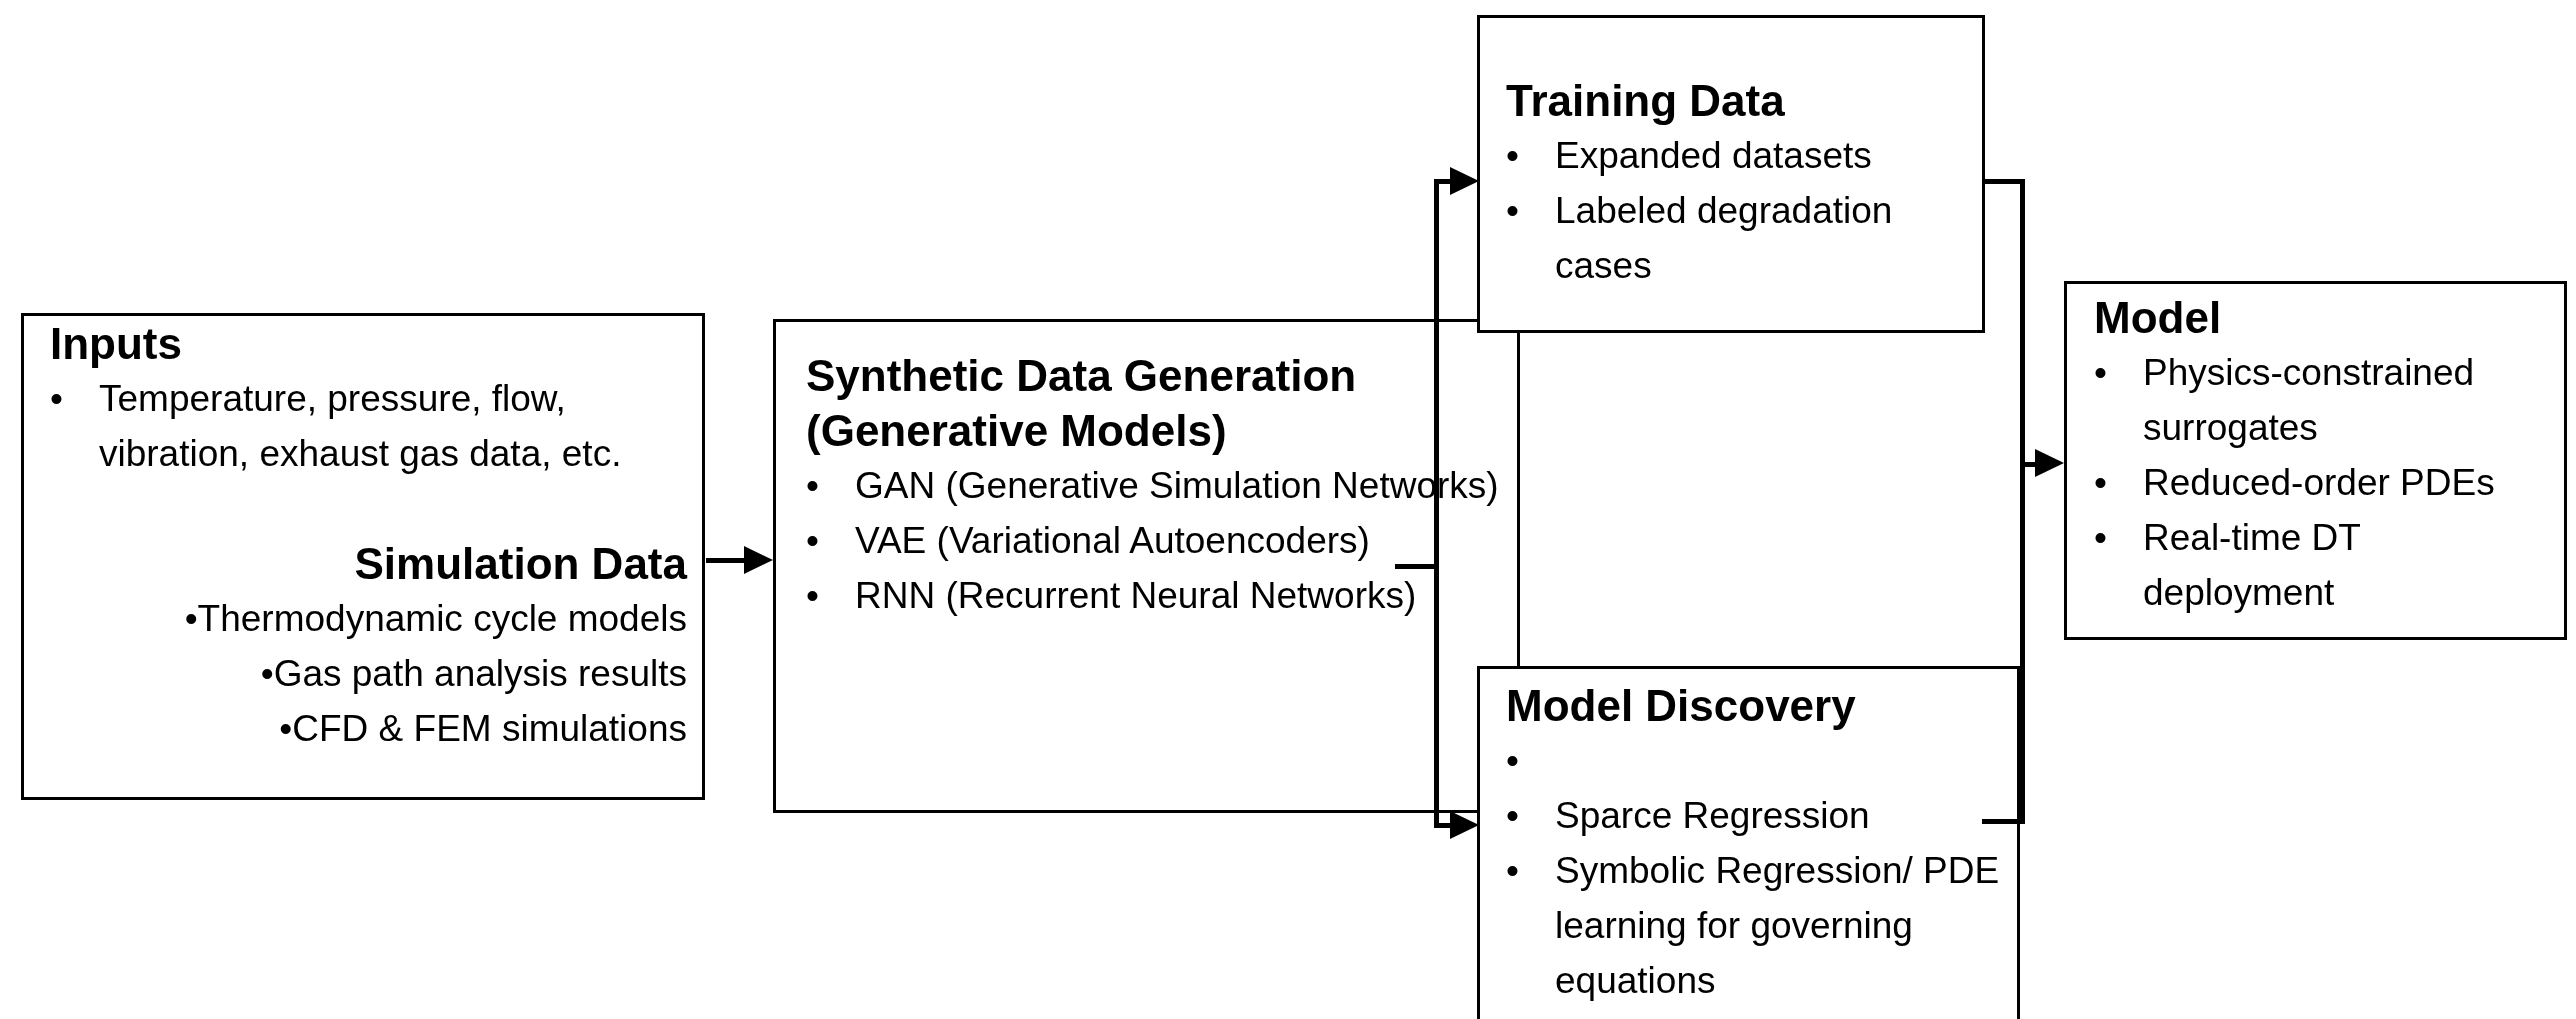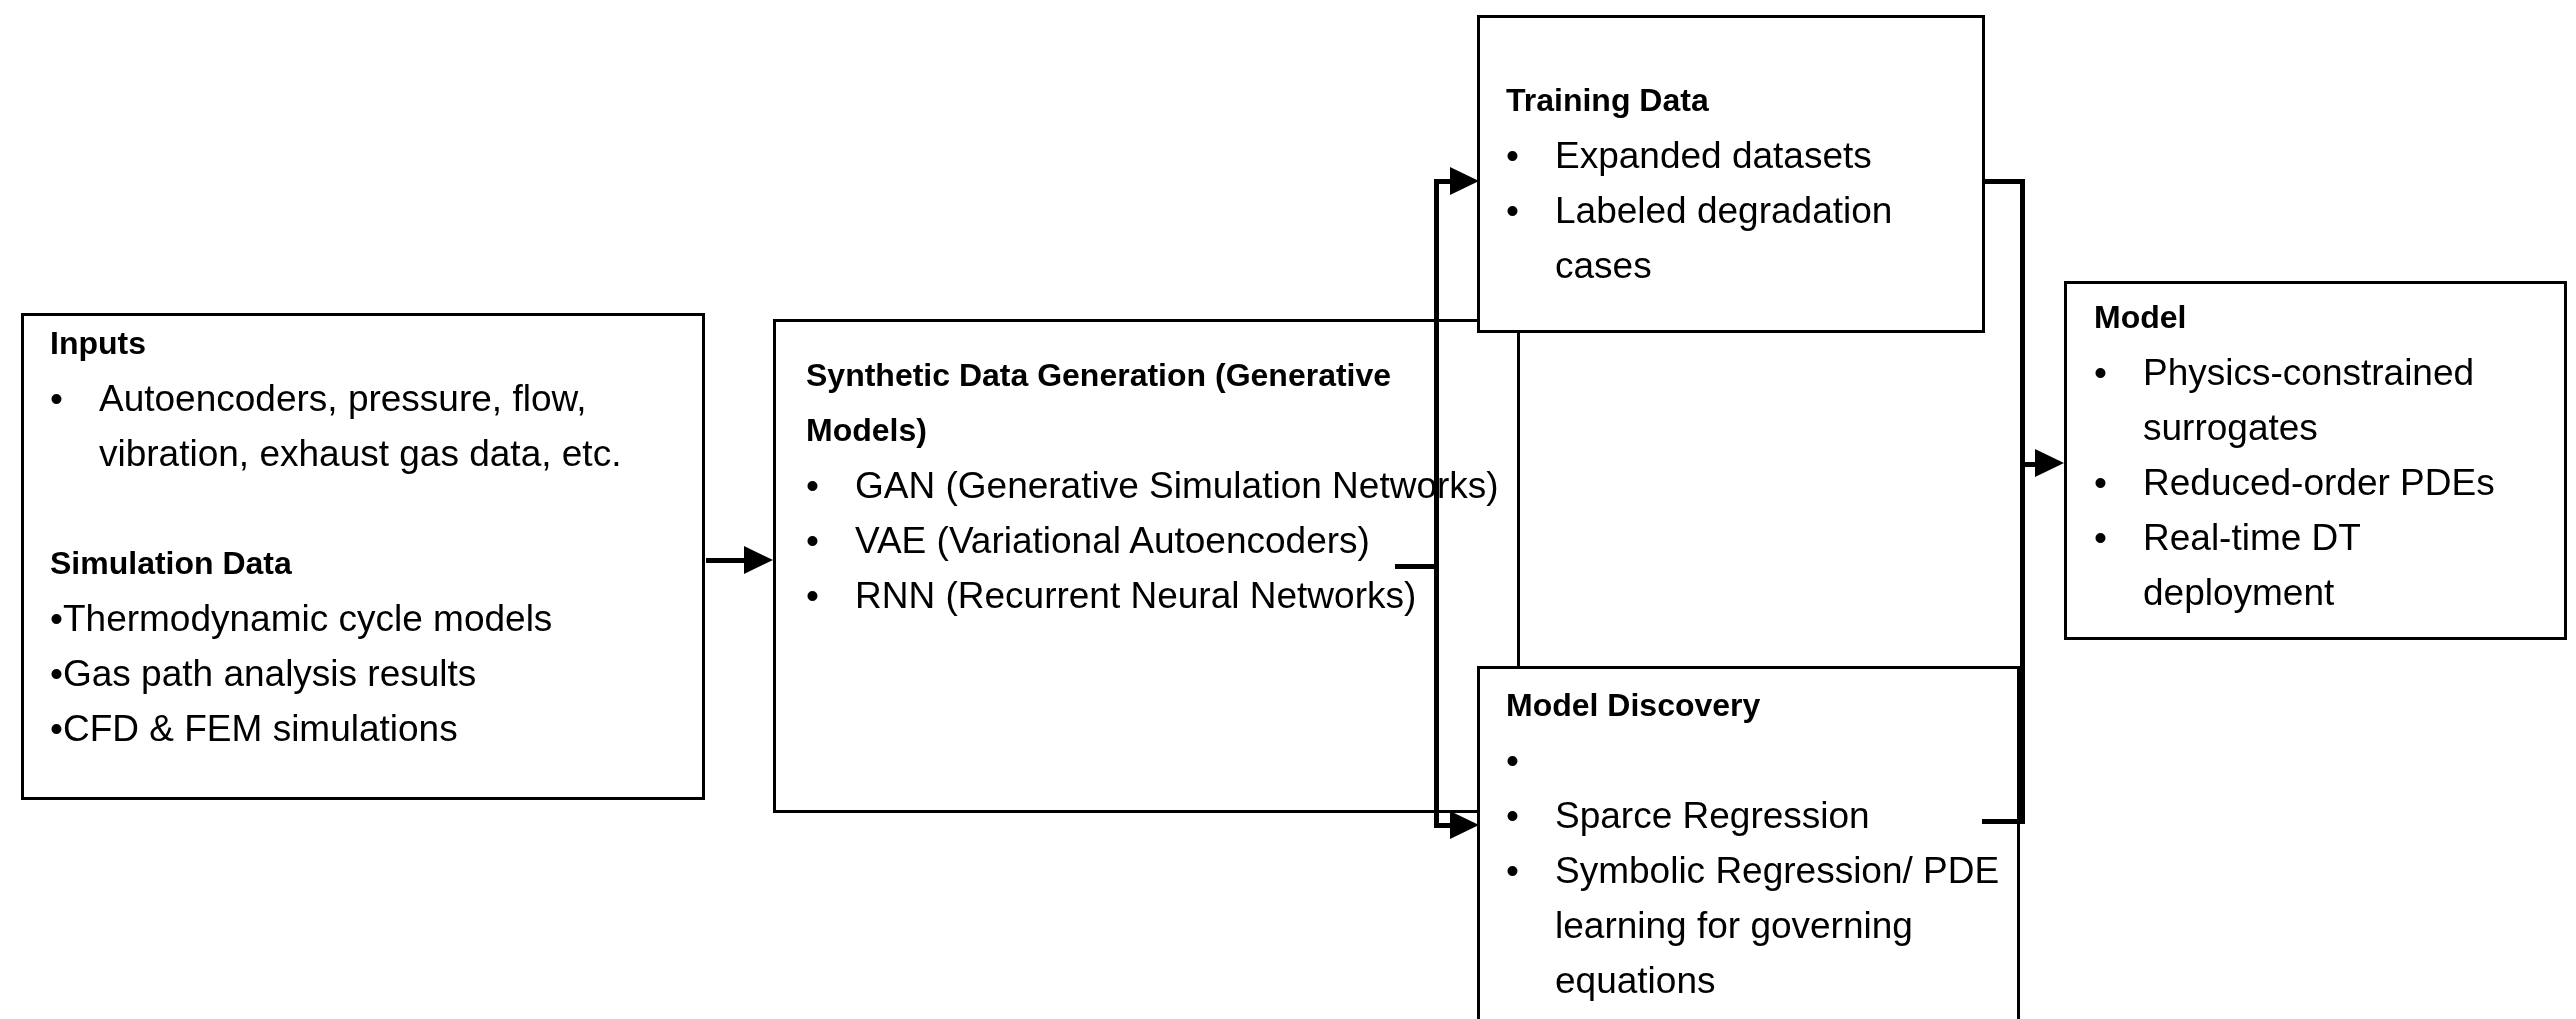--- a/index.html
+++ b/index.html
@@ -15,21 +15,21 @@
   .box {
     position: absolute;
     background: #ffffff;
     border: 3.8px solid #000000;
     box-sizing: border-box;
     font-size: 37px;
     line-height: 55px;
   }
   .h {
     font-weight: bold;
-    font-size: 32px;
+    font-size: 44px;
     line-height: 55px;
   }
   .row { display: flex; }
   .bul { flex: 0 0 49px; }
   .txt { flex: 1 1 auto; }
   .tight { display: block; }
   .tight .bul { display: inline; }
   .tight .txt { display: inline; }
   .hline, .vline { position: absolute; background: #000000; }
   .hline { height: 4.6px; }
@@ -45,24 +45,24 @@
 </head>
 <body>
 
 <div class="canvas">
 
   <div class="box" style="left:21px; top:313px; width:684px; height:487px; padding:0 15px 0 26px;">
     <div>
       <div class="h">Inputs</div>
       <div class="row">
         <span class="bul">•</span>
-        <span class="txt">Autoencoders, pressure, flow, vibration, exhaust gas data, etc.</span>
+        <span class="txt">Temperature, pressure, flow, vibration, exhaust gas data, etc.</span>
       </div>
     </div>
-    <div style="margin-top:55px;">
+    <div style="margin-top:55px;text-align:right;">
       <div class="h">Simulation Data</div>
       <div class="tight"><span class="bul">•</span><span class="txt">Thermodynamic cycle models</span></div>
       <div class="tight"><span class="bul">•</span><span class="txt">Gas path analysis results</span></div>
       <div class="tight"><span class="bul">•</span><span class="txt">CFD &amp; FEM simulations</span></div>
     </div>
   </div>
 
   <div class="box" style="left:773px; top:319px; width:747px; height:494px; padding:26px 16.7px 0 30px;">
     <div class="h">Synthetic Data Generation (Generative Models)</div>
     <div class="row">

